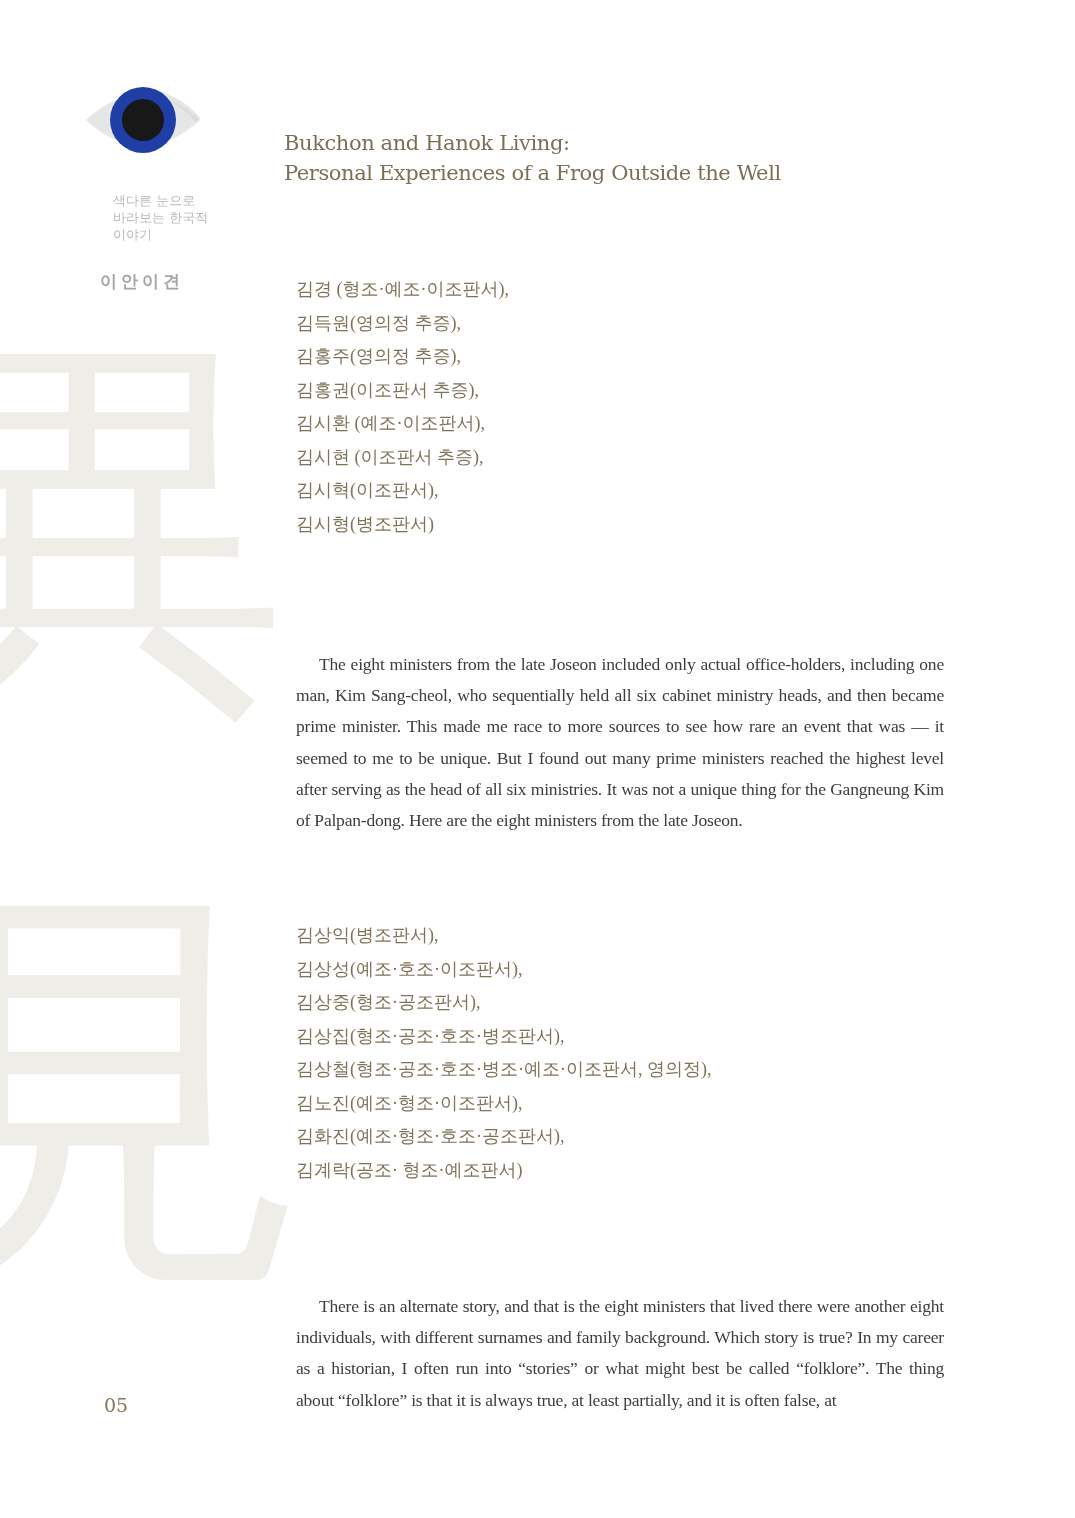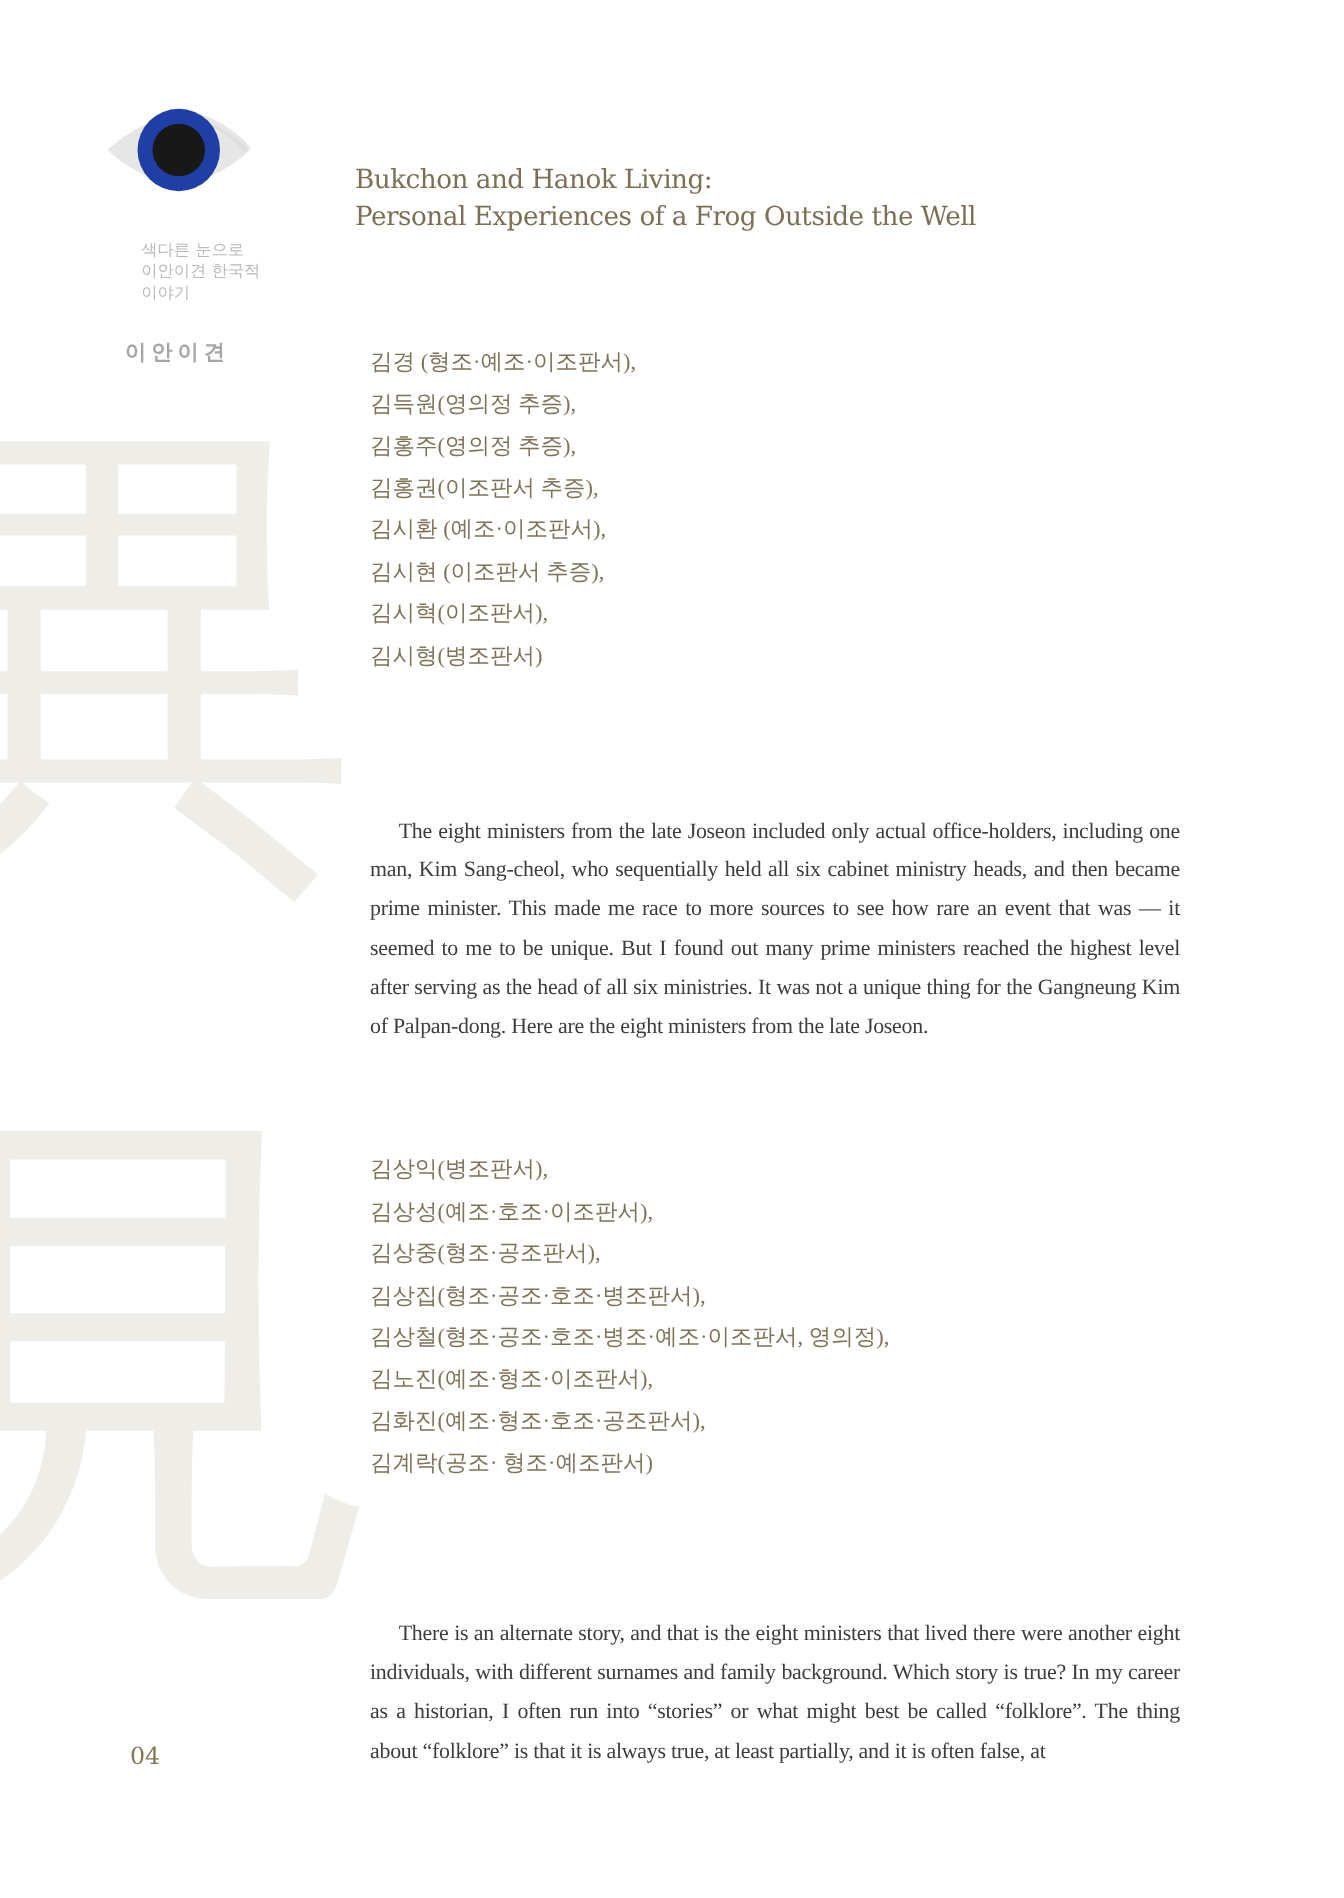--- a/index.html
+++ b/index.html
@@ -61,21 +61,21 @@
   <svg width="118" height="80" viewBox="0 0 118 80">
     <path d="M2 40 Q59 -12 116 40 Q59 92 2 40 Z" fill="#e6e6e6"></path>
     <path d="M70 12 Q100 22 114 40" stroke="#d6d6d6" stroke-width="6" fill="none" opacity="0.6"></path>
     <circle cx="59" cy="40" r="33" fill="#1f3fa6"></circle>
     <circle cx="59" cy="40" r="21" fill="#181818"></circle>
   </svg>
 </div>
 
 <div class="series-tag">
   <div>색다른 눈으로</div>
-  <div>이안이견 한국적</div>
+  <div>바라보는 한국적</div>
   <div>이야기</div>
 </div>
 <div class="series-name">이안이견</div>
 
 <div class="title">
   <div>Bukchon and Hanok Living:</div>
   <div>Personal Experiences of a Frog Outside the Well</div>
 </div>
 
 <div class="kr-list l1">
@@ -97,13 +97,13 @@
   <div>김상중(형조·공조판서),</div>
   <div>김상집(형조·공조·호조·병조판서),</div>
   <div>김상철(형조·공조·호조·병조·예조·이조판서, 영의정),</div>
   <div>김노진(예조·형조·이조판서),</div>
   <div>김화진(예조·형조·호조·공조판서),</div>
   <div>김계락(공조· 형조·예조판서)</div>
 </div>
 
 <div class="para p2">There is an alternate story, and that is the eight ministers that lived there were another eight individuals, with different surnames and family background.  Which story is true?  In my career as a historian, I often run into “stories” or what might best be called “folklore”.  The thing about “folklore” is that it is always true, at least partially, and it is often false, at</div>
 
-<div class="page-num">04</div>
+<div class="page-num">05</div>
 
 </body></html>

